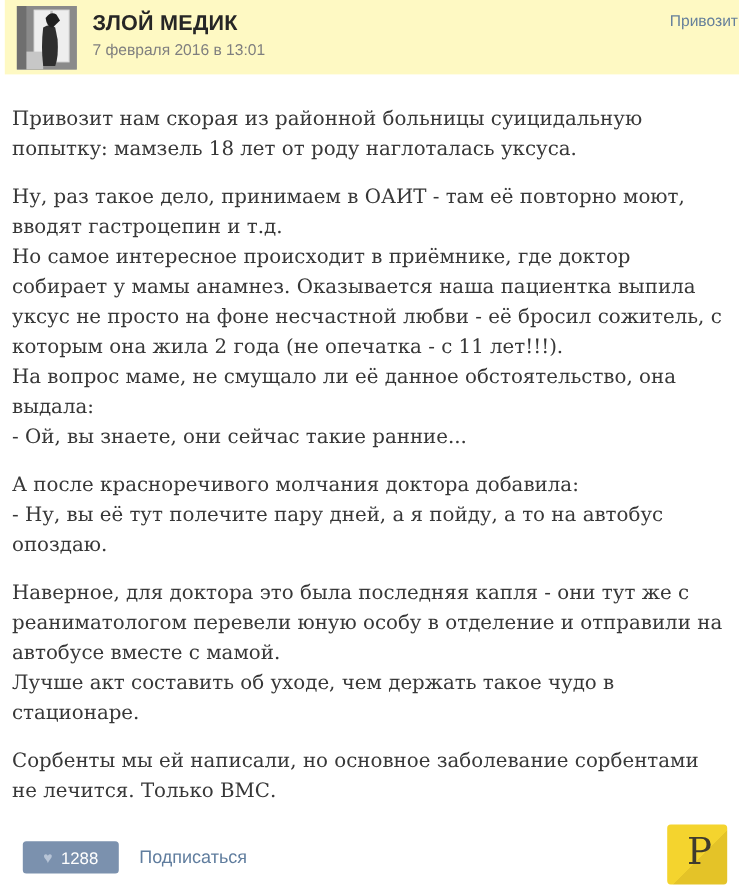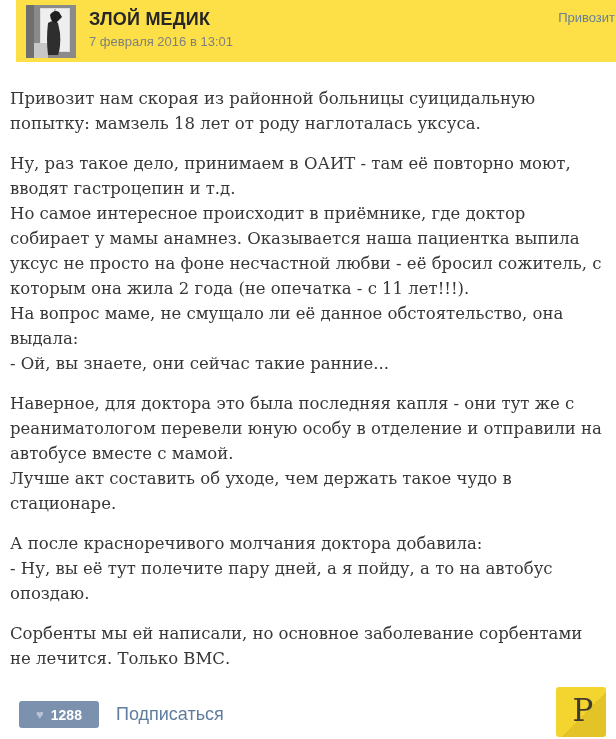--- a/index.html
+++ b/index.html
@@ -6,22 +6,22 @@
   html,body { background:#fff; }
   .page {
     position:relative;
     width:616px; height:739px;
     background:#ffffff;
     overflow:hidden;
     font-family:"Liberation Sans", sans-serif;
   }
   
   .header {
-    position:absolute; top:0; left:16px; right:0; height:62px;
-    background:#fde047;
+    position:absolute; top:0; left:4px; right:0; height:62px;
+    background:#fef9c3;
   }
   .avatar {
     position:absolute; left:10px; top:5px;
     width:50px; height:53px; display:block;
     background:#8f8f8f; cursor:pointer;
   }
   .title {
     position:absolute; left:73px; top:9px;
     font-size:18px; font-weight:bold; color:#262626;
     letter-spacing:.2px; cursor:pointer;
@@ -52,24 +52,24 @@
   .like-btn {
     height:27px; min-width:80px; padding:0 13px;
     background:#7b91ae; border-radius:3px;
     display:flex; align-items:center; justify-content:center; gap:7px;
     cursor:pointer; border:none;
   }
   .heart {
     font-size:13px; color:#b7c4d6; line-height:1;
   }
   .like-count {
-    font-size:14px; font-weight:bold; color:#ffffff;
+    font-size:14px; font-weight:normal; color:#ffffff;
   }
   .subscribe {
-    margin-left:17px; font-size:18px; color:#607d9e; cursor:pointer;
+    margin-left:17px; font-size:15px; color:#607d9e; cursor:pointer;
   }
   .logo {
     position:absolute; left:556px; top:687px;
     width:50px; height:50px; border-radius:3px;
     background:linear-gradient(135deg, #f4d42e 55%, #e4c328 55%);
     display:flex; align-items:center; justify-content:center;
     overflow:hidden;
   }
   .logo-letter {
     font-family:"DejaVu Serif", serif;
@@ -97,24 +97,24 @@
     <div class="date">7 февраля 2016 в 13:01</div>
     <div class="close">Привозит</div>
   </div>
 
   <div class="content">
     <p>Привозит нам скорая из районной больницы суицидальную попытку: мамзель 18 лет от роду наглоталась уксуса.</p>
     <p>Ну, раз такое дело, принимаем в ОАИТ - там её повторно моют, вводят гастроцепин и т.д.
 Но самое интересное происходит в приёмнике, где доктор собирает у мамы анамнез. Оказывается наша пациентка выпила уксус не просто на фоне несчастной любви - её бросил сожитель, с которым она жила 2 года (не опечатка - с 11 лет!!!).
 На вопрос маме, не смущало ли её данное обстоятельство, она выдала:
 - Ой, вы знаете, они сейчас такие ранние...</p>
+    <p>А после красноречивого молчания доктора добавила:
+- Ну, вы её тут полечите пару дней, а я пойду, а то на автобус опоздаю.</p>
     <p>Наверное, для доктора это была последняя капля - они тут же с реаниматологом перевели юную особу в отделение и отправили на автобусе вместе с мамой.
 Лучше акт составить об уходе, чем держать такое чудо в стационаре.</p>
-    <p>А после красноречивого молчания доктора добавила:
-- Ну, вы её тут полечите пару дней, а я пойду, а то на автобус опоздаю.</p>
     <p>Сорбенты мы ей написали, но основное заболевание сорбентами не лечится. Только ВМС.</p>
   </div>
 
   <div class="like-row">
     <button class="like-btn">
       <span class="heart">♥</span>
       <span class="like-count">1288</span>
     </button>
     <span class="subscribe">Подписаться</span>
   </div>

